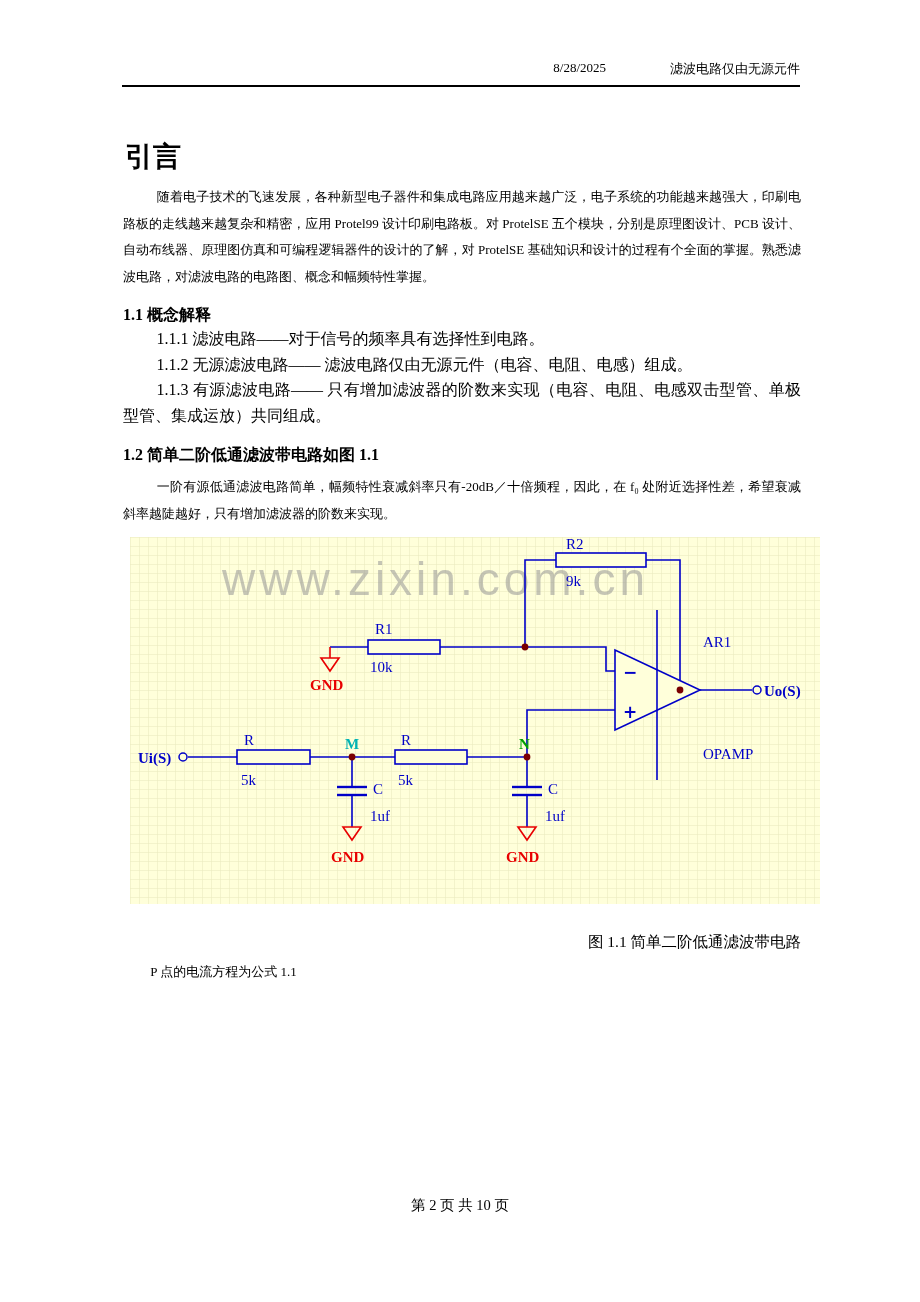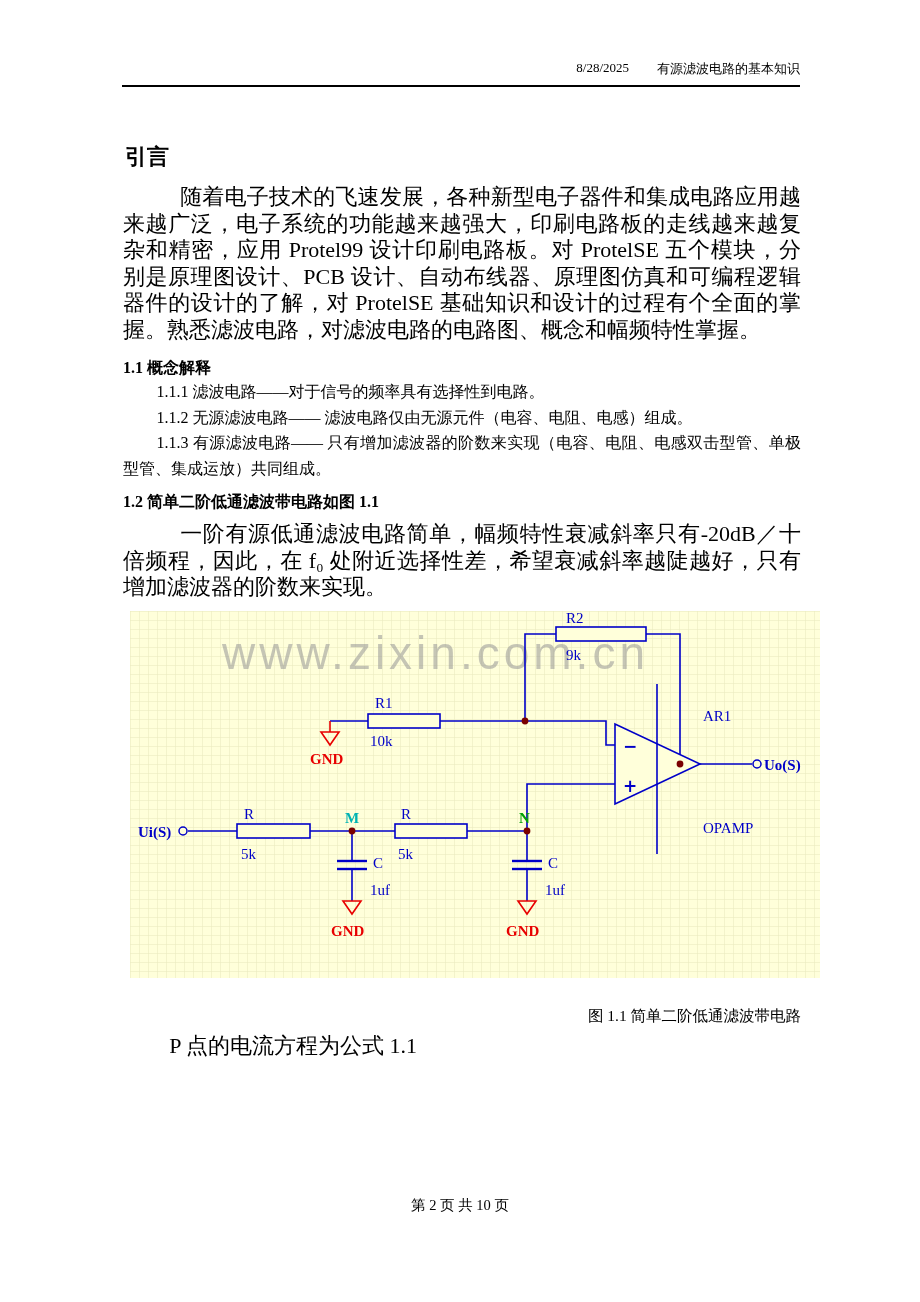--- a/index.html
+++ b/index.html
@@ -5,26 +5,26 @@
   * { margin:0; padding:0; box-sizing:border-box; }
   html,body { background:#ffffff; }
   .page {
     position:relative; width:920px; height:1302px; background:#ffffff;
     font-family:"Liberation Serif","DejaVu Serif",serif; color:#000;
     overflow:hidden;
   }
   .header {
     position:absolute; top:60px; left:122px; width:678px;
     border-bottom:2px solid #000; padding-bottom:7px;
-    display:flex; justify-content:flex-end; gap:28px;
+    display:flex; justify-content:flex-end; gap:64px;
     font-size:13px;
   }
   .content { position:absolute; left:123px; top:96px; width:678px; }
-  h1.doc-title { font-size:22px; font-weight:bold; margin:46px 0 0 2px; line-height:30px; }
-  p.body { font-size:22px; line-height:26.5px; text-align:justify; }
+  h1.doc-title { font-size:28px; font-weight:bold; margin:46px 0 0 2px; line-height:30px; }
+  p.body { font-size:13px; line-height:26.5px; text-align:justify; }
   .indent { text-indent:2.6em; }
   .indent2 { text-indent:2.1em; }
   .intro-para { margin-top:12px; }
   h2.sec { font-size:19px; font-weight:bold; margin:12px 0 0 2px; line-height:26px; }
   h2.sec sup { font-size:12px; }
   h3.sub { font-size:16px; font-weight:bold; margin:14px 0 0 0; line-height:22px; }
   .items { }
   p.item { font-size:16px; line-height:25.5px; text-align:justify; text-indent:2.1em; }
   .sub2-para { margin-top:8px; }
   .figure-wrap { margin:10px 0 0 7px; width:690px; height:367px; }
@@ -44,39 +44,39 @@
   .lbl-n { font-family:"Liberation Serif","DejaVu Serif",serif; font-size:15px; font-weight:bold; fill:#00a000; }
   .wm { font-family:"Liberation Sans","DejaVu Sans",sans-serif; font-size:46px; letter-spacing:4px; fill:#969696; opacity:0.55; }
 </style>
 </head>
 <body>
 
 <div class="page">
 
   <div class="header">
     <span>8/28/2025</span>
-    <span>有源滤波电路的基本知识</span>
+    <span>滤波电路仅由无源元件</span>
   </div>
 
   <div class="content">
 
     <h1 class="doc-title">引言</h1>
 
     <p class="body indent intro-para">随着电子技术的飞速发展，各种新型电子器件和集成电路应用越来越广泛，电子系统的功能越来越强大，印刷电路板的走线越来越复杂和精密，应用 Protel99 设计印刷电路板。对 ProtelSE 五个模块，分别是原理图设计、PCB 设计、自动布线器、原理图仿真和可编程逻辑器件的设计的了解，对 ProtelSE 基础知识和设计的过程有个全面的掌握。熟悉滤波电路，对滤波电路的电路图、概念和幅频特性掌握。</p>
 
 
     <h3 class="sub">1.1 概念解释</h3>
 
     <div class="items">
       <p class="item">1.1.1 滤波电路——对于信号的频率具有选择性到电路。</p>
       <p class="item">1.1.2 无源滤波电路—— 滤波电路仅由无源元件（电容、电阻、电感）组成。</p>
       <p class="item">1.1.3 有源滤波电路—— 只有增加滤波器的阶数来实现（电容、电阻、电感双击型管、单极型管、集成运放）共同组成。</p>
     </div>
 
-    <h3 class="sub" style="margin-top:10px;">1.2 简单二阶低通滤波带电路如图 1.1</h3>
+    <h3 class="sub" style="margin-top:16px;">1.2 简单二阶低通滤波带电路如图 1.1</h3>
 
     <p class="body indent sub2-para">一阶有源低通滤波电路简单，幅频特性衰减斜率只有-20dB／十倍频程，因此，在 f₀ 处附近选择性差，希望衰减斜率越陡越好，只有增加滤波器的阶数来实现。</p>
 
     <div class="figure-wrap">
       <svg viewBox="0 0 690 367" width="690" height="367">
         <defs>
           <pattern id="grid" width="9" height="9" patternUnits="userSpaceOnUse">
             <path d="M 9 0 H 0 V 9" fill="none" stroke="#e8e8bb" stroke-width="1"></path>
           </pattern>
         </defs>

